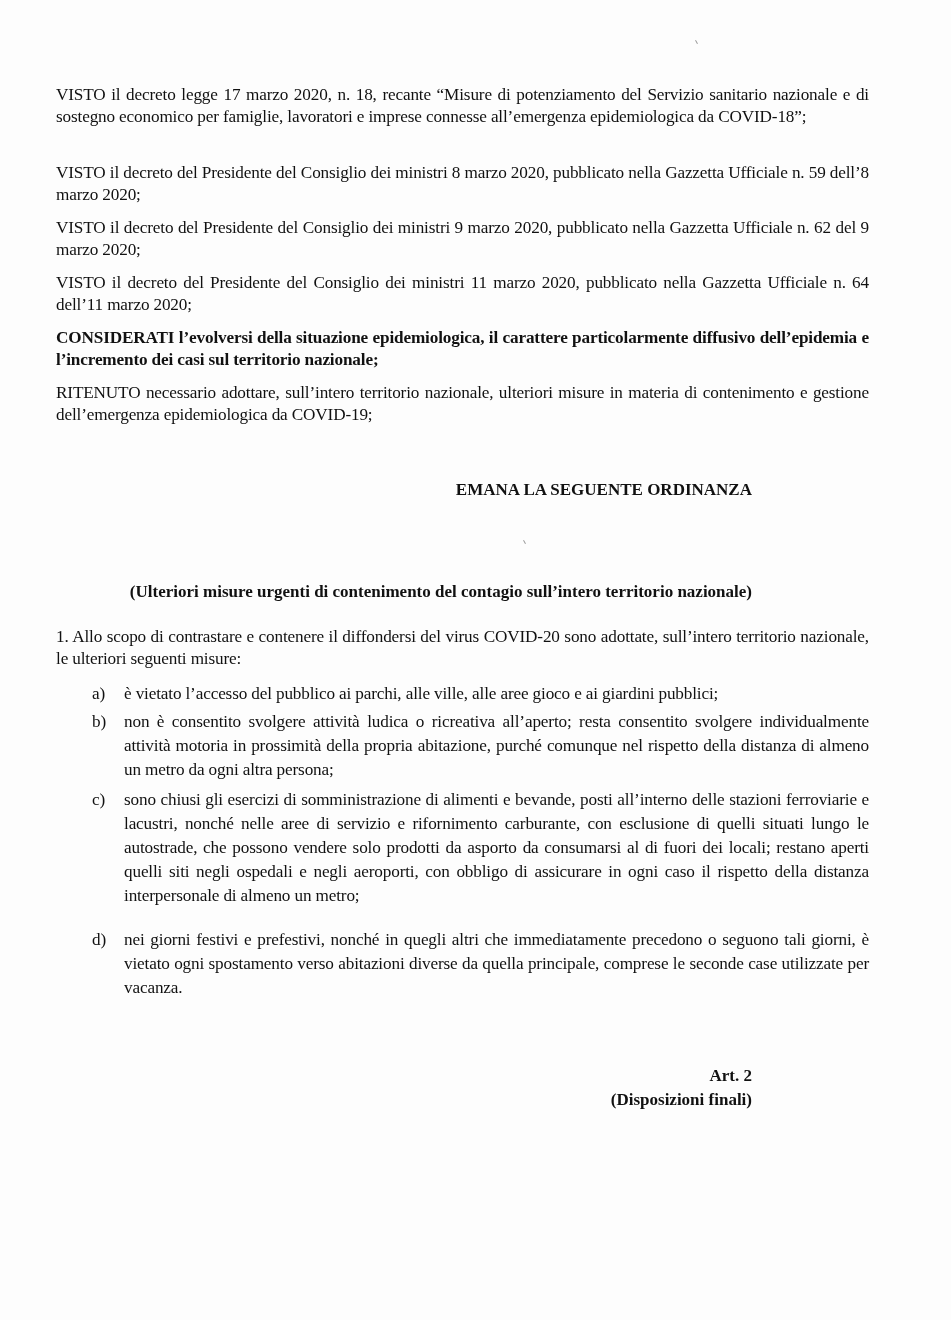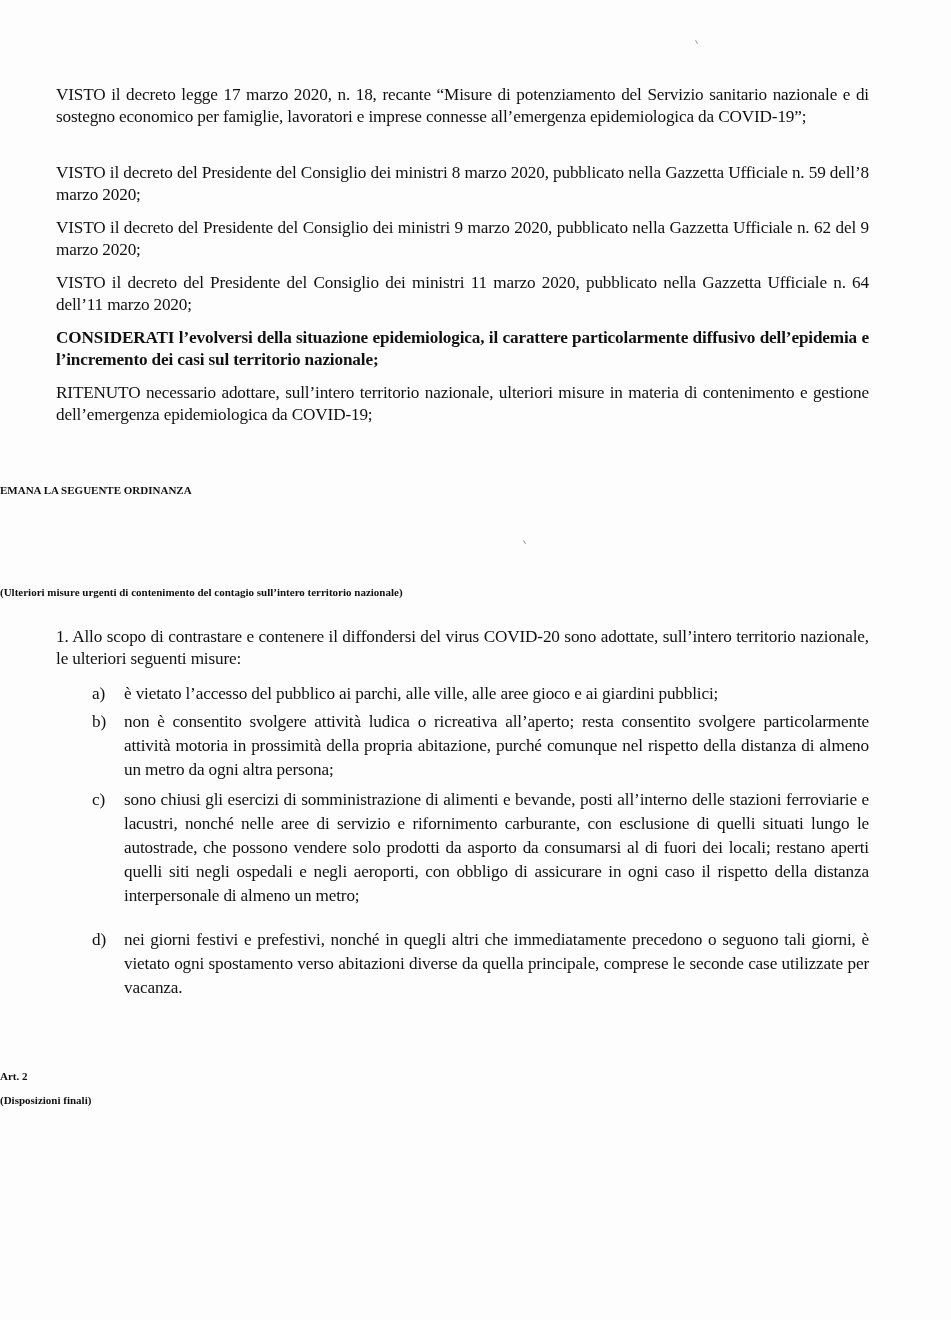--- a/index.html
+++ b/index.html
@@ -28,23 +28,23 @@
       width: 813px;
       font-size: 17.2px;
       line-height: 22px;
       text-align: justify;
       letter-spacing: -0.15px;
     }
     .center {
       position: absolute;
       left: 0;
       width: 752px;
-      text-align: left;
+      text-align: right;
       font-weight: bold;
-      font-size: 11px;
+      font-size: 17px;
       line-height: 22px;
     }
     .item {
       position: absolute;
       left: 92px;
       width: 777px;
       font-size: 17.2px;
       line-height: 24px;
       text-align: justify;
       letter-spacing: -0.15px;
@@ -68,40 +68,40 @@
     }
   </style>
 </head>
 <body>
 
 <div class="page">
 
   <div class="speck" style="left:696px;top:40px;"></div>
   <div class="speck" style="left:524px;top:540px;"></div>
 
-  <p class="para" style="top:84px;margin:0;">VISTO il decreto legge 17 marzo 2020, n. 18, recante “Misure di potenziamento del Servizio sanitario nazionale e di sostegno economico per famiglie, lavoratori e imprese connesse all’emergenza epidemiologica da COVID-19”;</p>
+  <p class="para" style="top:84px;margin:0;">VISTO il decreto legge 17 marzo 2020, n. 18, recante “Misure di potenziamento del Servizio sanitario nazionale e di sostegno economico per famiglie, lavoratori e imprese connesse all’emergenza epidemiologica da COVID-18”;</p>
   <p class="para" style="top:162px;margin:0;">VISTO il decreto del Presidente del Consiglio dei ministri 8 marzo 2020, pubblicato nella Gazzetta Ufficiale n. 59 dell’8 marzo 2020;</p>
   <p class="para" style="top:217px;margin:0;">VISTO il decreto del Presidente del Consiglio dei ministri 9 marzo 2020, pubblicato nella Gazzetta Ufficiale n. 62 del 9 marzo 2020;</p>
   <p class="para" style="top:272px;margin:0;">VISTO il decreto del Presidente del Consiglio dei ministri 11 marzo 2020, pubblicato nella Gazzetta Ufficiale n. 64 dell’11 marzo 2020;</p>
   <p class="para" style="top:327px;margin:0;font-weight:bold;">CONSIDERATI l’evolversi della situazione epidemiologica, il carattere particolarmente diffusivo dell’epidemia e l’incremento dei casi sul territorio nazionale;</p>
   <p class="para" style="top:382px;margin:0;">RITENUTO necessario adottare, sull’intero territorio nazionale, ulteriori misure in materia di contenimento e gestione dell’emergenza epidemiologica da COVID-19;</p>
 
   <div class="center" style="top:479px;">EMANA LA SEGUENTE ORDINANZA</div>
 
   <div class="center" style="top:581px;">(Ulteriori misure urgenti di contenimento del contagio sull’intero territorio nazionale)</div>
 
   <p class="para" style="top:626px;margin:0;">1. Allo scopo di contrastare e contenere il diffondersi del virus COVID-20 sono adottate, sull’intero territorio nazionale, le ulteriori seguenti misure:</p>
 
   <div class="item" style="top:682px;">
     <span class="lbl">a)</span>
     <span class="txt">è vietato l’accesso del pubblico ai parchi, alle ville, alle aree gioco e ai giardini pubblici;</span>
   </div>
   <div class="item" style="top:710px;">
     <span class="lbl">b)</span>
-    <span class="txt">non è consentito svolgere attività ludica o ricreativa all’aperto; resta consentito svolgere particolarmente attività motoria in prossimità della propria abitazione, purché comunque nel rispetto della distanza di almeno un metro da ogni altra persona;</span>
+    <span class="txt">non è consentito svolgere attività ludica o ricreativa all’aperto; resta consentito svolgere individualmente attività motoria in prossimità della propria abitazione, purché comunque nel rispetto della distanza di almeno un metro da ogni altra persona;</span>
   </div>
   <div class="item" style="top:788px;">
     <span class="lbl">c)</span>
     <span class="txt">sono chiusi gli esercizi di somministrazione di alimenti e bevande, posti all’interno delle stazioni ferroviarie e lacustri, nonché nelle aree di servizio e rifornimento carburante, con esclusione di quelli situati lungo le autostrade, che possono vendere solo prodotti da asporto da consumarsi al di fuori dei locali; restano aperti quelli siti negli ospedali e negli aeroporti, con obbligo di assicurare in ogni caso il rispetto della distanza interpersonale di almeno un metro;</span>
   </div>
   <div class="item" style="top:928px;">
     <span class="lbl">d)</span>
     <span class="txt">nei giorni festivi e prefestivi, nonché in quegli altri che immediatamente precedono o seguono tali giorni, è vietato ogni spostamento verso abitazioni diverse da quella principale, comprese le seconde case utilizzate per vacanza.</span>
   </div>
 

